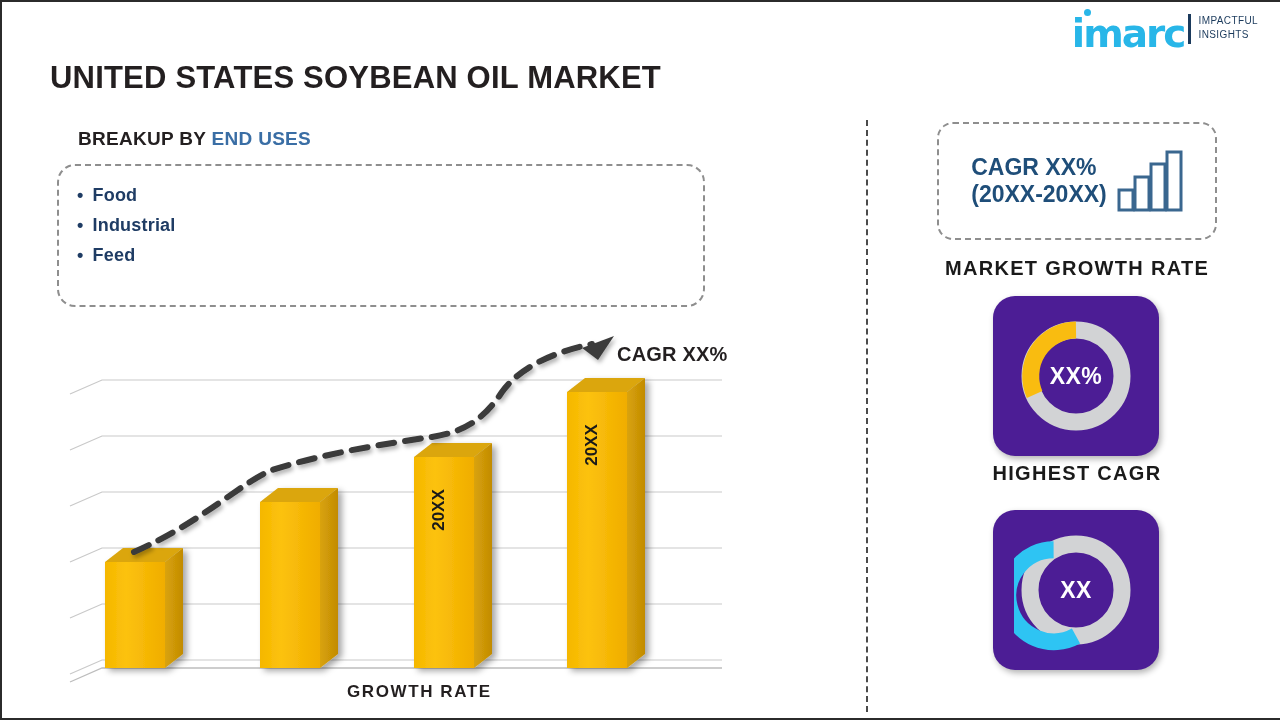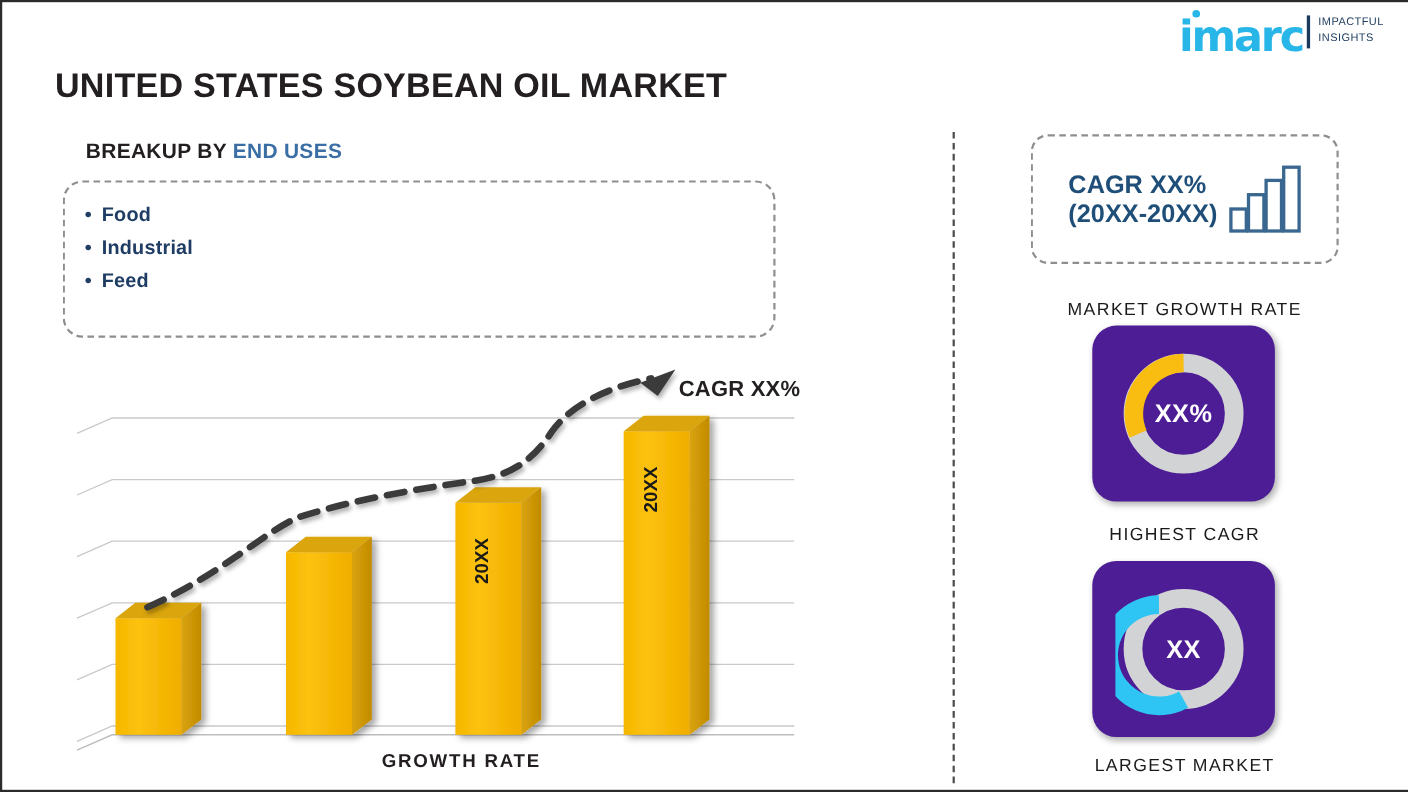--- a/index.html
+++ b/index.html
@@ -157,25 +157,25 @@
   #divider {
     position: absolute;
     left: 864px;
     top: 118px;
     width: 0;
     height: 592px;
     border-left: 2px dashed #4a4a4a;
   }
   .card-caption {
     text-align: center;
-    font-size: 16px;
-    font-weight: normal;
+    font-size: 20px;
+    font-weight: bold;
     color: #1a1a1a;
     letter-spacing: 1.3px;
-    margin-top: 16px;
+    margin-top: 0;
   }
 
   
   #growth-card {
     position: absolute;
     left: 935px;
     top: 120px;
     width: 280px;
     height: 118px;
     border: 2px dashed #8e8e8e;
@@ -363,15 +363,14 @@
 
   <div class="donut-card" id="donut-card-2">
     <svg width="124" height="124" viewBox="0 0 124 124">
       <circle cx="62" cy="62" r="46" fill="none" stroke="#d2d3d5" stroke-width="17"></circle>
 
       <path d="M 62 16 A 46 46 0 1 1 84.4 102.3" fill="none" stroke="#2ec4f3" stroke-width="17" stroke-linecap="butt" transform="rotate(180 62 62)"></path>
     </svg>
     <span class="donut-center">XX</span>
   </div>
 
-  <div id="largest-market-caption" class="card-caption">LARGEST MARKET</div>
 
 </div>
 
 </body></html>

